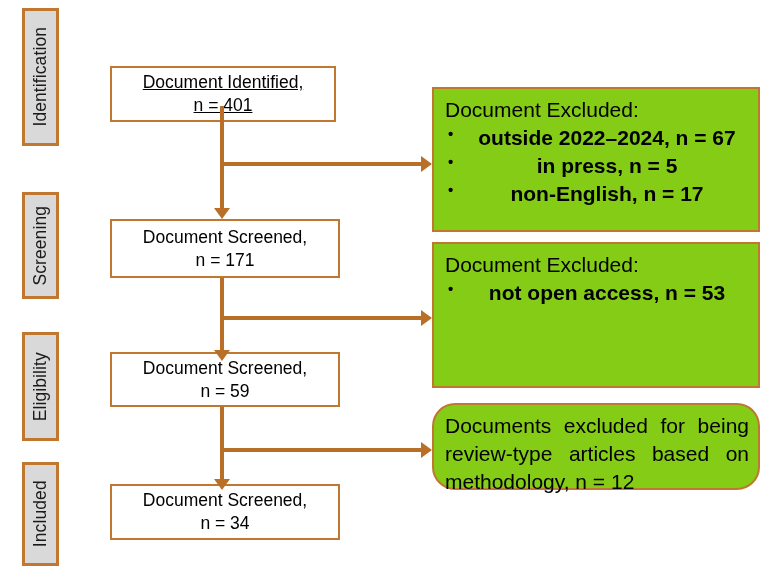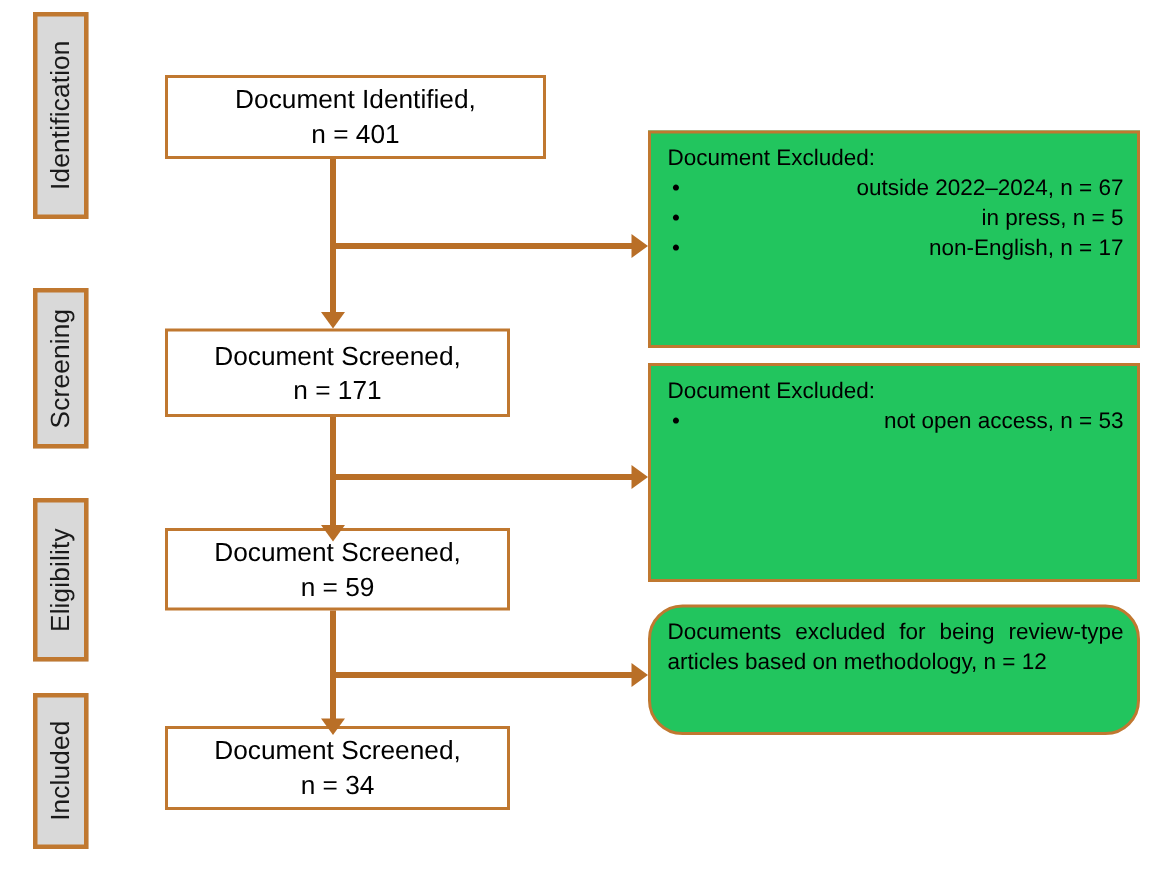--- a/index.html
+++ b/index.html
@@ -50,25 +50,25 @@
     justify-content: center;
     font-size: 17.5px;
     line-height: 1.30;
     color: #000000;
   }
   .flow-box .line { white-space: nowrap; }
 
   
   .excl-box {
     position: absolute;
-    background: #22c55e;
+    background: #84cc16;
     border: 2px solid #C07830;
     box-sizing: border-box;
     padding: 7px 9px 6px 11px;
-    font-size: 15px;
+    font-size: 21px;
     line-height: 1.34;
     color: #000000;
   }
   .excl-head { white-space: nowrap; }
   .excl-list {
     list-style: none;
     margin: 0;
     padding: 0;
   }
   .excl-list li {
@@ -76,21 +76,21 @@
     padding-left: 20px;
     text-align: justify;
   }
   .excl-list li::before {
     content: "\2022";
     position: absolute;
     left: 3px;
     top: 0;
     font-size: 15px;
   }
-  .excl-list li.nowrap { text-align: right; white-space: nowrap; }
+  .excl-list li.nowrap { text-align: center; white-space: nowrap; font-weight: bold; }
   .excl-para { text-align: justify; }
 
   
   .conn-v {
     position: absolute;
     width: 4px;
     background: #B96F27;
   }
   .conn-h {
     position: absolute;
@@ -128,21 +128,21 @@
   </div>
 
   <div class="stage-box" style="left:22px; top:332px; width:37px; height:109px;">
     <span class="stage-label">Eligibility</span>
   </div>
 
   <div class="stage-box" style="left:22px; top:462px; width:37px; height:104px;">
     <span class="stage-label">Included</span>
   </div>
 
-  <div class="flow-box" style="left:110px; top:50px; width:254px; height:56px;">
+  <div class="flow-box" style="left:110px; top:66px; width:226px; height:56px;text-decoration:underline;">
     <span class="line">Document Identified,</span>
     <span class="line">n = 401</span>
   </div>
 
   <div class="flow-box" style="left:110px; top:219px; width:230px; height:59px;">
     <span class="line">Document Screened,</span>
     <span class="line">n = 171</span>
   </div>
 
   <div class="flow-box" style="left:110px; top:352px; width:230px; height:55px;">

